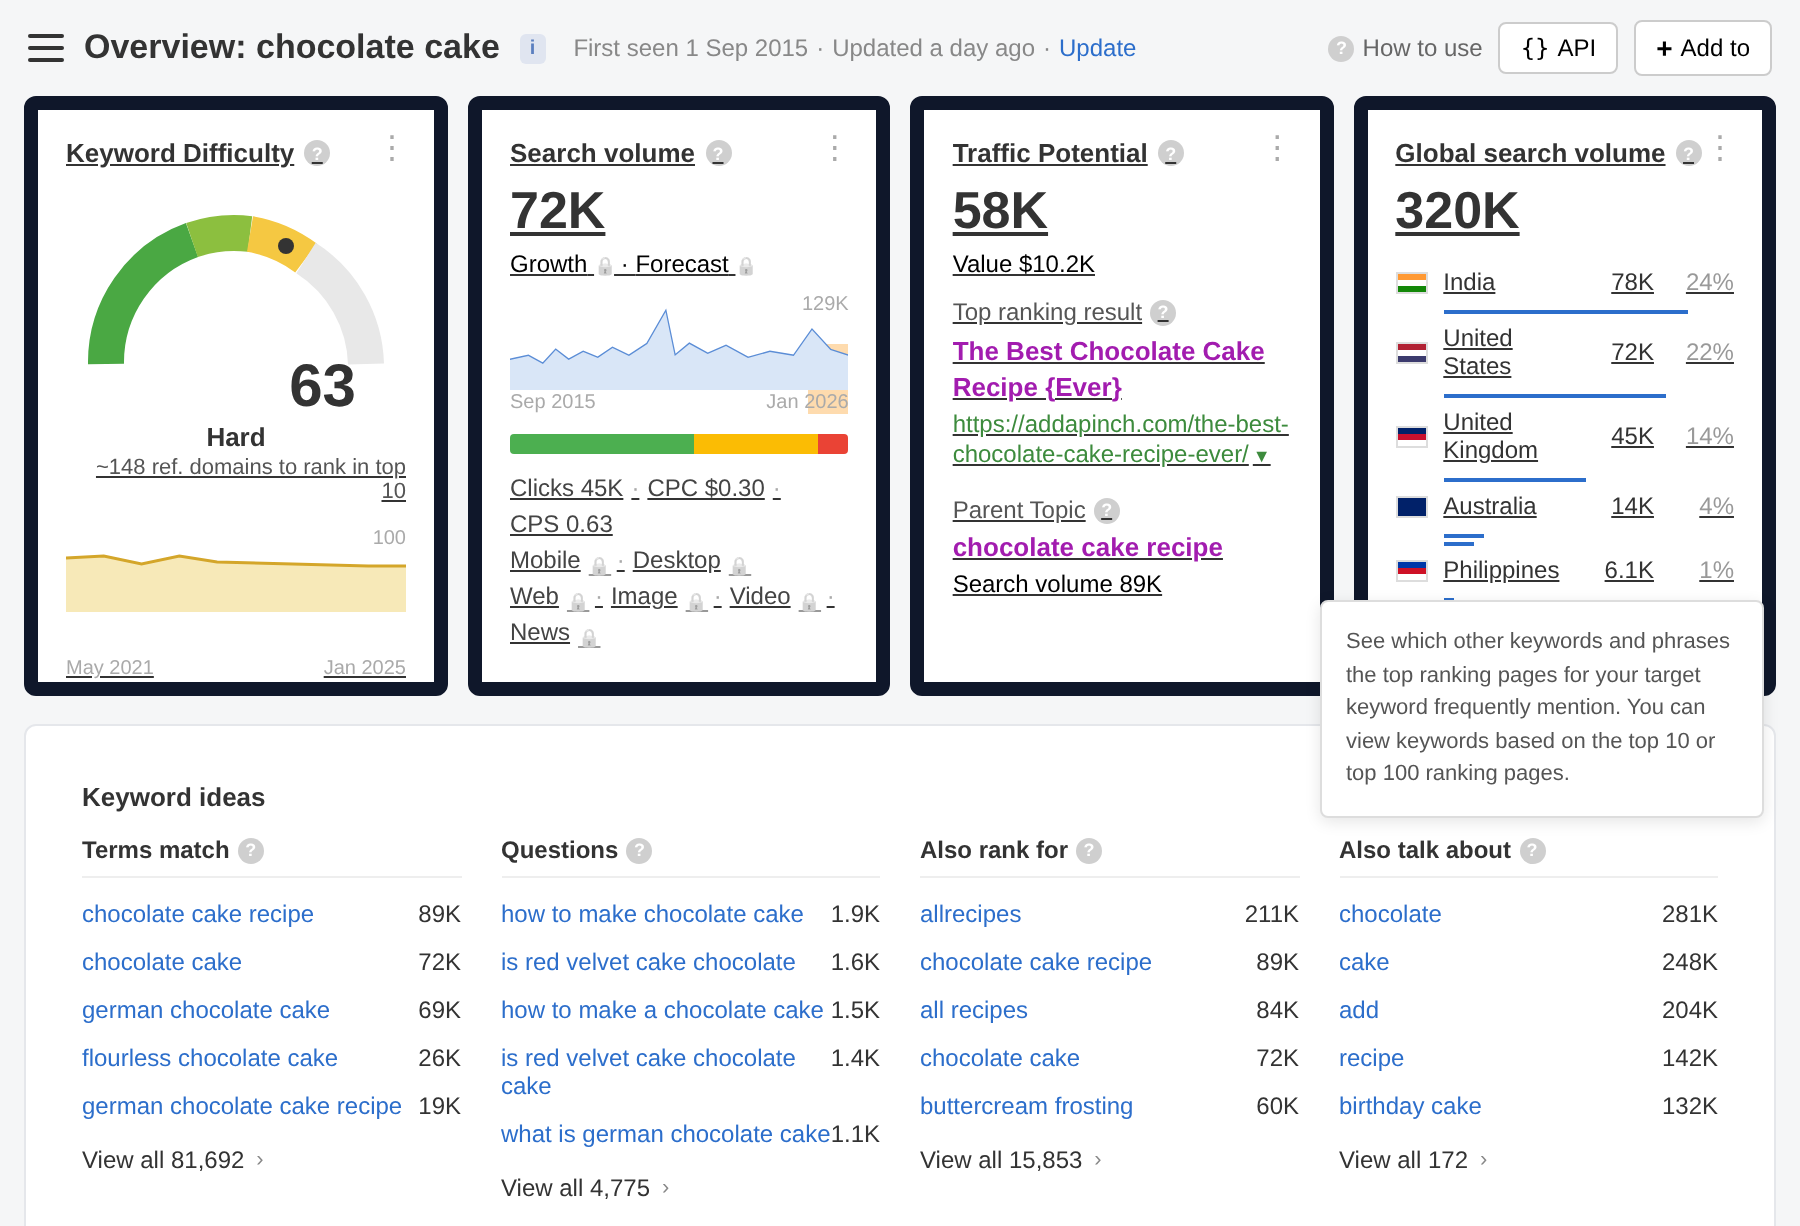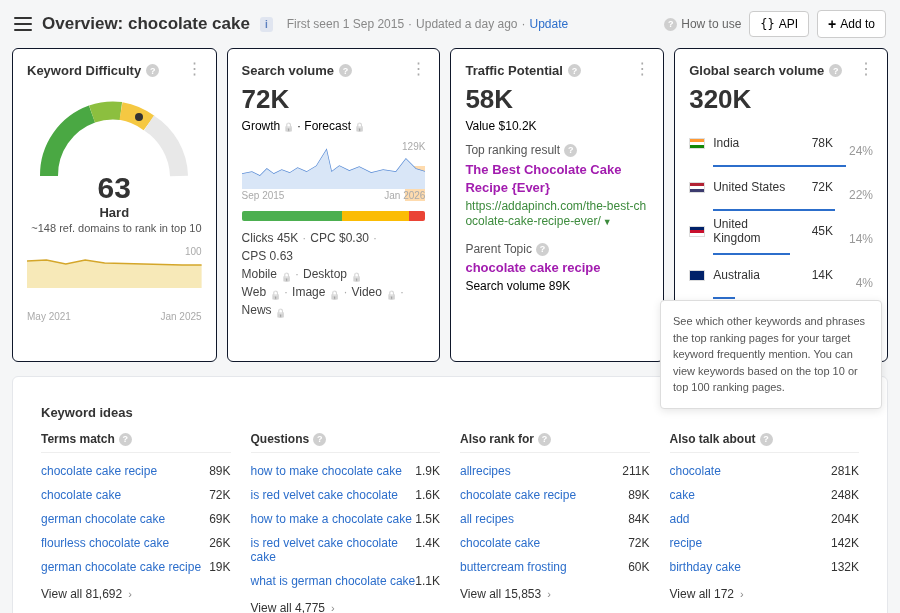--- a/index.html
+++ b/index.html
@@ -12,46 +12,46 @@
 .meta { font-size: 12px; color: #888; margin-left: 4px; }
 .meta .dot { margin: 0 4px; }
 .update-link { color: #2c6ecb; cursor: pointer; font-weight: 500; }
 .right-actions { margin-left: auto; display: flex; align-items: center; gap: 8px; font-size: 12px; }
 .howto { color: #666; display: flex; align-items: center; gap: 4px; cursor: pointer; }
 .btn { border: 1px solid #ccc; background: #fff; border-radius: 4px; padding: 5px 10px; font-size: 12px; cursor: pointer; display: inline-flex; align-items: center; gap: 4px; }
 .q-icon { display:inline-flex; align-items:center; justify-content:center; width:13px; height:13px; border-radius:50%; background:#cfcfcf; color:#fff; font-size:9px; font-weight:700; flex-shrink:0; }
 .lock-icon { display:inline-block; width:10px; height:10px; color:#aaa; }
 .lock-icon::before { content:"🔒"; font-size:9px; filter: grayscale(1) opacity(0.5); }
 .card-row { display: flex; gap: 10px; padding: 0 12px; }
-.card { background: #fff; border: 1px solid #0f172a; border-radius: 6px; padding: 14px; flex: 1; position: relative; }
+.card { background: #fff; border: 7px solid #0f172a; border-radius: 6px; padding: 14px; flex: 1; position: relative; text-decoration: underline; }
 .card h3 { font-size: 13px; font-weight: 600; color: #333; margin-bottom: 6px; display: flex; align-items: center; gap: 5px; }
 .card .more { position: absolute; top: 14px; right: 12px; color: #aaa; cursor: pointer; font-size: 16px; line-height: 12px; letter-spacing: 1px; }
 .big-num { font-size: 26px; font-weight: 600; margin-bottom: 4px; }
 .sub { font-size: 12px; color: #000000; }
 .gauge-wrap { text-align: center; margin-top: 8px; }
 .gauge-center { position: absolute; left:50%; top: 85px; transform: translateX(-50%); text-align:center; width:120px;}
-.gauge-num { font-size: 30px; font-weight: 600; }
+.gauge-num { font-size: 30px; font-weight: 600; text-align: right; }
 .gauge-label { font-size: 13px; font-weight: 600; }
 .gauge-desc { font-size: 11px; color: #555; margin-top: 6px; }
 .volchart-block { position: relative; height: 60px; margin-top: 8px; }
 .axis-labels { display:flex; justify-content:space-between; font-size:10px; color:#aaa; margin-top:20px; }
 .bar-strip { height:10px; display:flex; margin:10px 0; border-radius:2px; overflow:hidden; }
 .bar-strip span:nth-child(1){background:#4caf50; flex:6} .bar-strip span:nth-child(2){background:#fbbc04; flex:4} .bar-strip span:nth-child(3){background:#ea4335; flex:1}
 .stats-line { font-size: 12px; color: #444; margin: 4px 0; display:flex; flex-wrap:wrap; gap:4px; align-items:center; }
 .stats-line .dot { color:#aaa; }
 .section-label { font-size: 12px; color: #555; margin: 10px 0 4px; display:flex; align-items:center; gap:4px;}
 .link { color: #a21caf; }
 .link-green { color: #3d8b3d; font-size:12px; word-break: break-all;}
 .green-arrow { color:#3d8b3d; font-size:9px; margin-left:2px;}
 .parent-topic { font-weight:600; font-size:13px; margin-top:4px;}
 .country-row { display:flex; align-items:center; gap:8px; font-size:12px; padding:5px 0; }
 .flag { width:16px; height:11px; border:1px solid #ddd; flex-shrink:0; }
 .country-name { flex:1; }
 .country-val { width:38px; text-align:right; }
-.country-pct { width:32px; text-align:right; color:#999;margin-top:16px; }
+.country-pct { width:32px; text-align:right; color:#999; }
 .country-bar { height:2px; background:#2c6ecb; margin-top:2px; }
 .tooltip { position:absolute; top:300px; left:660px; width:222px; background:#fff; border:1px solid #ddd; border-radius:4px; padding:12px; font-size:11px; line-height:1.5; color:#555; box-shadow:0 2px 8px rgba(0,0,0,0.1); z-index:10;}
 .ideas-wrap { background:#fff; border:1px solid #e5e7eb; border-radius:6px; margin:14px 12px; padding:28px; }
 .ideas-title { font-size:13px; font-weight:600; margin-bottom:12px; }
 .ideas-cols { display:flex; gap:20px; }
 .idea-col { flex:1; }
 .col-head { font-size:12px; font-weight:600; color:#333; border-bottom:1px solid #eee; padding-bottom:6px; margin-bottom:6px; display:flex; align-items:center; gap:4px; }
 .idea-row { display:flex; justify-content:space-between; font-size:12px; padding:5px 0; }
 .idea-row a { color:#2c6ecb; text-decoration:none; }
 .viewall { font-size:12px; margin-top:8px; color:#333; cursor:pointer; display:flex; align-items:center; gap:6px; }

